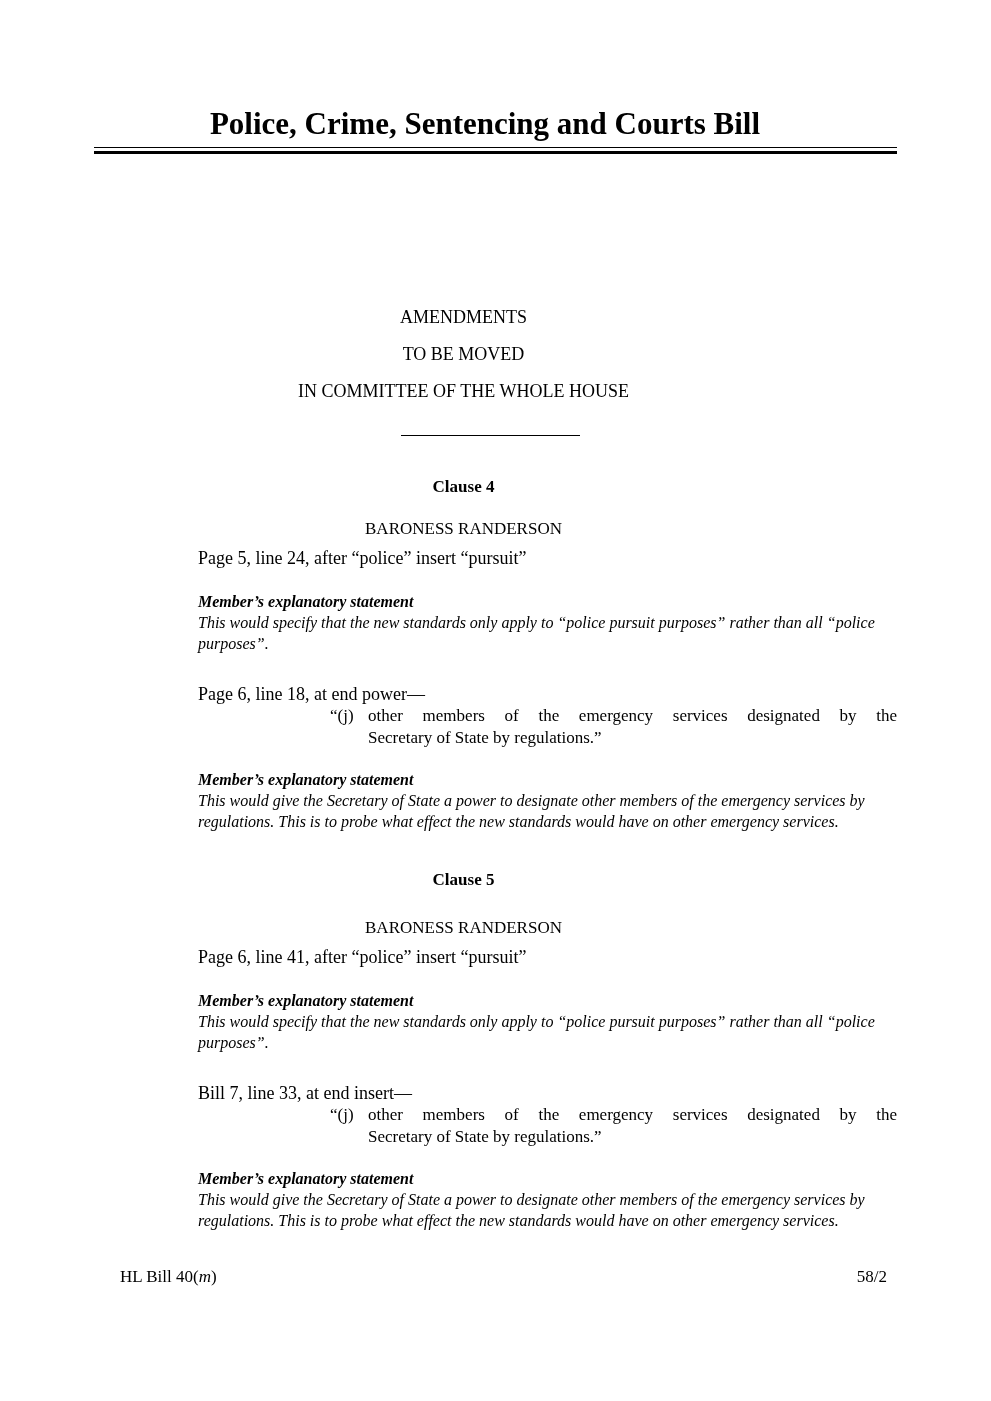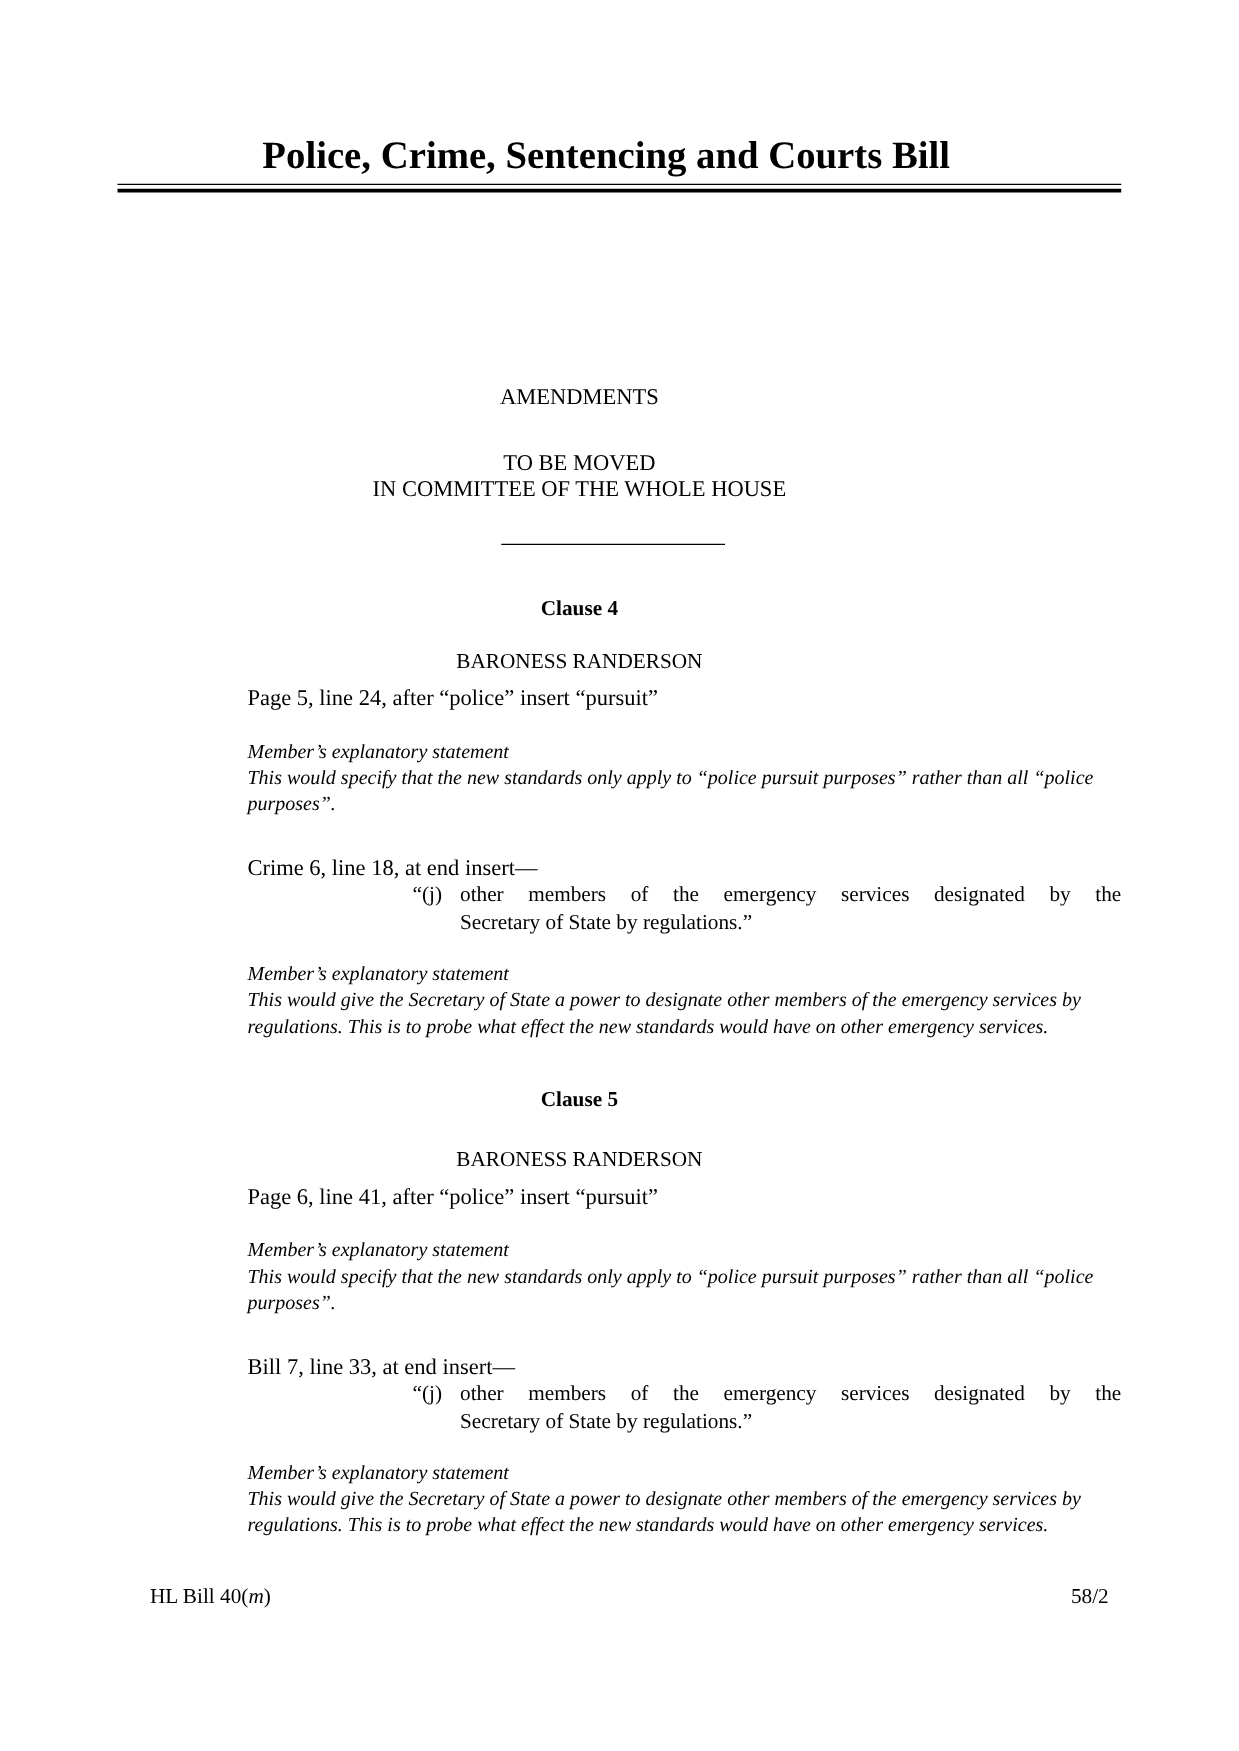--- a/index.html
+++ b/index.html
@@ -5,48 +5,48 @@
   html, body { margin:0; padding:0; background:#fff; }
   body { width:991px; height:1401px; position:relative; font-family:"Liberation Serif", serif; color:#000; overflow:hidden; }
   .title { position:absolute; left:0; width:970px; top:106px; text-align:center; font-size:31px; font-weight:bold; }
   .rule1 { position:absolute; left:94px; width:803px; top:147px; height:1px; background:#000; }
   .rule2 { position:absolute; left:94px; width:803px; top:151px; height:3px; background:#000; }
   .center { position:absolute; left:0; width:927px; text-align:center; font-size:18px; }
   .short-rule { position:absolute; left:401px; width:179px; top:435px; height:1px; background:#000; }
   .bold { font-weight:bold; }
   .para { position:absolute; left:198px; font-size:18px; }
   .stmt { position:absolute; left:198px; width:700px; font-size:16px; line-height:21px; font-style:italic; }
-  .stmt .h { font-weight:normal; display:block; }
+  .stmt .h { font-weight:bold; display:block; }
   .quote { position:absolute; left:330px; width:567px; font-size:17px; line-height:22px; }
   .quote .row { display:flex; }
   .quote .lbl { width:38px; flex:none; }
   .quote .txt { text-align:justify; text-align-last:justify; flex:1; }
   .quote .txt2 { padding-left:38px; }
   .footer { position:absolute; top:1267px; font-size:17px;margin-left:26px; }
 </style>
 </head>
 <body>
 
 <div class="title">Police, Crime, Sentencing and Courts Bill</div>
 <div class="rule1"></div>
 <div class="rule2"></div>
 
 <div class="center" style="top:307px">AMENDMENTS</div>
-<div class="center" style="top:360px">TO BE MOVED</div>
+<div class="center" style="top:344px">TO BE MOVED</div>
 <div class="center" style="top:381px">IN COMMITTEE OF THE WHOLE HOUSE</div>
 <div class="short-rule"></div>
 
 <div class="center bold" style="top:477px;font-size:17px">Clause 4</div>
 <div class="center" style="top:519px;font-size:17px">BARONESS RANDERSON</div>
 <div class="para" style="top:548px">Page 5, line 24, after “police” insert “pursuit”</div>
 <div class="stmt" style="top:591px">
   <span class="h">Member’s explanatory statement</span>
   <span>This would specify that the new standards only apply to “police pursuit purposes” rather than all “police purposes”.</span>
 </div>
-<div class="para" style="top:684px">Crime 6, line 18, at end insert—</div>
+<div class="para" style="top:684px">Page 6, line 18, at end power—</div>
 <div class="quote" style="top:705px">
   <div class="row">
       <span class="lbl">“(j)</span>
       <span class="txt">other members of the emergency services designated by the</span>
     </div>
   <div class="txt2">Secretary of State by regulations.”</div>
 </div>
 <div class="stmt" style="top:769px">
   <span class="h">Member’s explanatory statement</span>
   <span>This would give the Secretary of State a power to designate other members of the emergency services by regulations. This is to probe what effect the new standards would have on other emergency services.</span>

